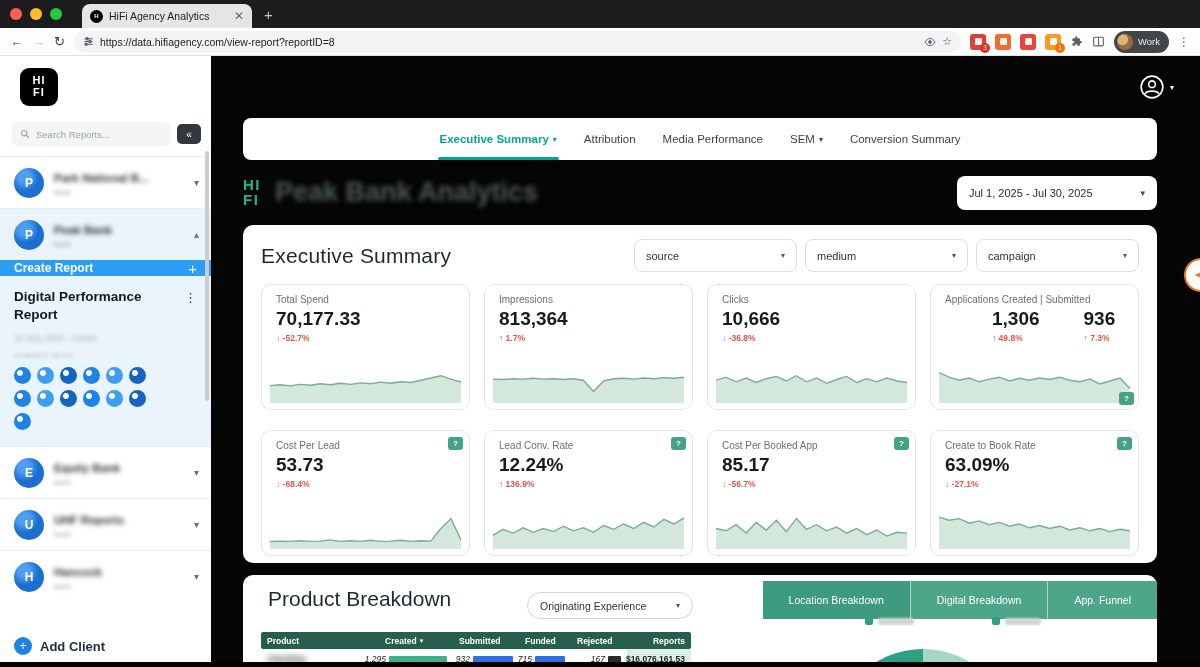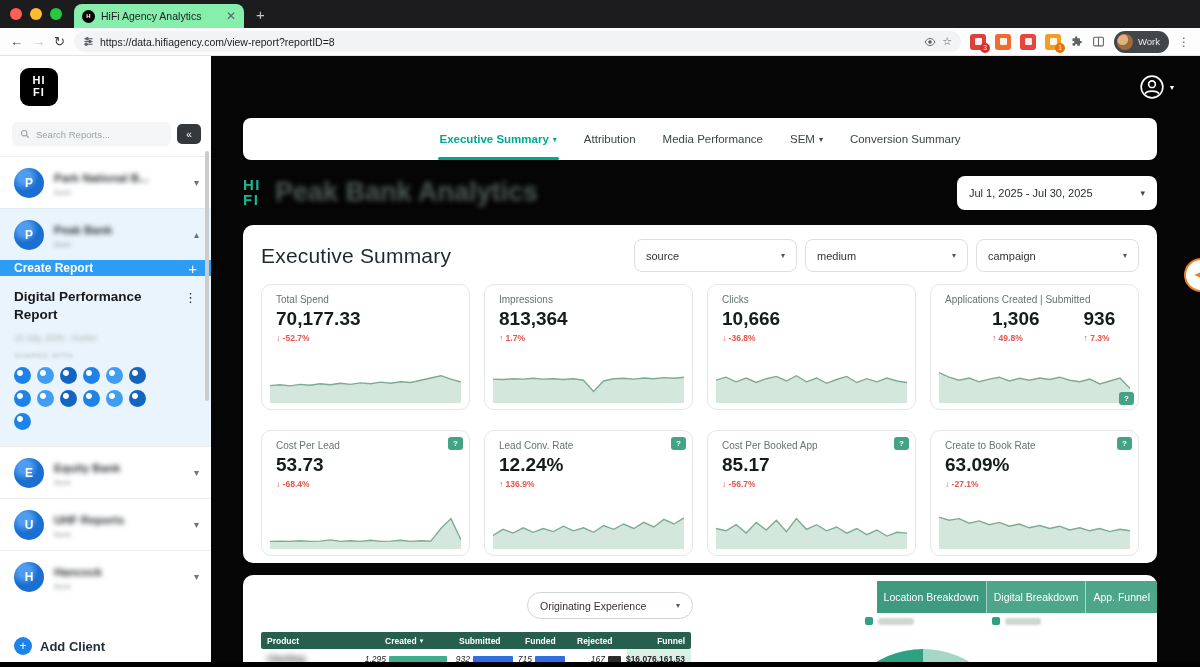--- a/index.html
+++ b/index.html
@@ -6,21 +6,21 @@
   html,body { width:1200px; height:667px; overflow:hidden; }
   .screen { position:relative; width:1200px; height:667px; overflow:hidden; background:#000;
             font-family:"Liberation Sans","DejaVu Sans",sans-serif; }
 
   
   .tabstrip { position:absolute; top:0; left:0; width:1200px; height:28px; background:#1c1c1e;
               display:flex; align-items:center; }
   .lights { display:flex; gap:8px; margin-left:10px; }
   .light { width:12px; height:12px; border-radius:50%; }
   .light.r{background:#ff5f57}.light.y{background:#febc2e}.light.g{background:#28c840}
-  .tab { margin-left:12px; width:170px; height:24px; margin-top:4px; background:#86efac;
+  .tab { margin-left:20px; width:170px; height:24px; margin-top:4px; background:#e5e5e5;
          border-radius:8px 8px 0 0; display:flex; align-items:center; padding:0 8px; gap:6px; }
   .favicon { width:13px; height:13px; border-radius:50%; background:#000; flex:none;
              color:#fff; font-size:6px; font-weight:700; display:flex; align-items:center; justify-content:center;}
   .tab-title { font-size:10.5px; color:#202124; white-space:nowrap; overflow:hidden; flex:1; }
   .tab-close { color:#5f6368; font-size:12px; }
   .newtab { color:#c7c7c7; font-size:15px; margin-left:12px; }
 
   .toolbar { position:absolute; top:28px; left:0; width:1200px; height:28px; background:#fdfdfd;
              border-bottom:1px solid #e3e3e3; display:flex; align-items:center; padding:0 10px; gap:9px; }
   .navbtn { color:#454746; font-size:13px; line-height:1; }
@@ -132,22 +132,22 @@
   .help-badge.tr { top:6px; right:6px; }
   .help-badge.br { bottom:4px; right:4px; }
 
   #product-card { margin:0 43px 0 32px; height:200px; position:relative; border-radius:10px 10px 0 0; overflow:hidden; }
   .prod-title { position:absolute; left:25px; top:12px; font-size:21px; font-weight:500; color:#1f2a2e; }
   .prod-filter { position:absolute; left:284px; top:17px; width:166px; height:27px; border:1px solid #cfd6d2;
                  border-radius:14px; display:flex; align-items:center; padding:0 12px; background:#fff; }
   .prod-filter .txt { font-size:10.5px; color:#333; }
   .prod-filter .crt { margin-left:auto; font-size:8px; color:#555; }
   .ptabs { position:absolute; right:0; top:6px; display:flex; }
-  .ptab { height:32px; background:#4da58a; color:#fff; font-size:10.5px; display:flex; align-items:center;
-          padding:0 7px; border-right:1px solid rgba(255,255,255,.55); }
+  .ptab { height:38px; background:#4da58a; color:#fff; font-size:10.5px; display:flex; align-items:center;
+          padding:0 26px; border-right:1px solid rgba(255,255,255,.55); }
   .ptab:last-child { border-right:none; }
   .ptab.active { background:#3e9b80; }
 
   .ptable { position:absolute; left:18px; top:57px; width:430px; }
   .trow { display:grid; grid-template-columns:118px 74px 66px 52px 56px 64px; align-items:center; }
   .thead { background:#265f4e; height:17px; border-radius:2px; }
   .thead .hc { color:#fff; font-size:8.5px; font-weight:700; padding:0 6px; display:flex; align-items:center; gap:3px; }
   .thead .hc.right { justify-content:flex-end; }
   .thead .sortc { font-size:7px; }
   .tbody-row { height:20px; border-bottom:1px solid #eee; background:#fff; }
@@ -492,41 +492,42 @@
             <svg class="spark" viewBox="0 0 200 46" preserveAspectRatio="none">
                 <path d="M0.0,14.1 L10.5,17.2 L21.1,15.6 L31.6,20.2 L42.1,17.9 L52.6,21.7 L63.2,19.4 L73.7,23.2 L84.2,21.0 L94.7,24.8 L105.3,22.5 L115.8,25.5 L126.3,23.2 L136.8,27.0 L147.4,24.8 L157.9,27.8 L168.4,25.5 L178.9,28.6 L189.5,26.3 L200.0,27.8 L200,46 L0,46 Z" fill="#d3e7dc"></path>
                 <path d="M0.0,14.1 L10.5,17.2 L21.1,15.6 L31.6,20.2 L42.1,17.9 L52.6,21.7 L63.2,19.4 L73.7,23.2 L84.2,21.0 L94.7,24.8 L105.3,22.5 L115.8,25.5 L126.3,23.2 L136.8,27.0 L147.4,24.8 L157.9,27.8 L168.4,25.5 L178.9,28.6 L189.5,26.3 L200.0,27.8" fill="none" stroke="#7cab93" stroke-width="1.4"></path>
               </svg>
             <span class="help-badge tr">?</span>
           </div>
         </div>
       </section>
 
       <section class="card" id="product-card">
+        <span class="prod-title">Product Breakdown</span>
         <div class="prod-filter">
           <span class="txt">Originating Experience</span>
           <span class="crt">▾</span>
         </div>
         <div class="ptabs">
           <span class="ptab active">Location Breakdown</span>
           <span class="ptab">Digital Breakdown</span>
           <span class="ptab">App. Funnel</span>
         </div>
 
         <div class="ptable">
           <div class="trow thead">
             <span class="hc">Product</span>
             <span class="hc">
               <span>Created</span>
               <span class="sortc">▾</span>
             </span>
             <span class="hc">Submitted</span>
             <span class="hc">Funded</span>
             <span class="hc">Rejected</span>
-            <span class="hc right">Funnel</span>
+            <span class="hc right">Reports</span>
           </div>
           <div class="trow tbody-row">
             <span class="cell product">Checking</span>
             <span class="cell num">
               <span>1,295</span>
               <span class="bar bar-created" style="width: 58px;"></span>
             </span>
             <span class="cell num">
               <span>932</span>
               <span class="bar bar-submitted" style="width: 40px;"></span>

